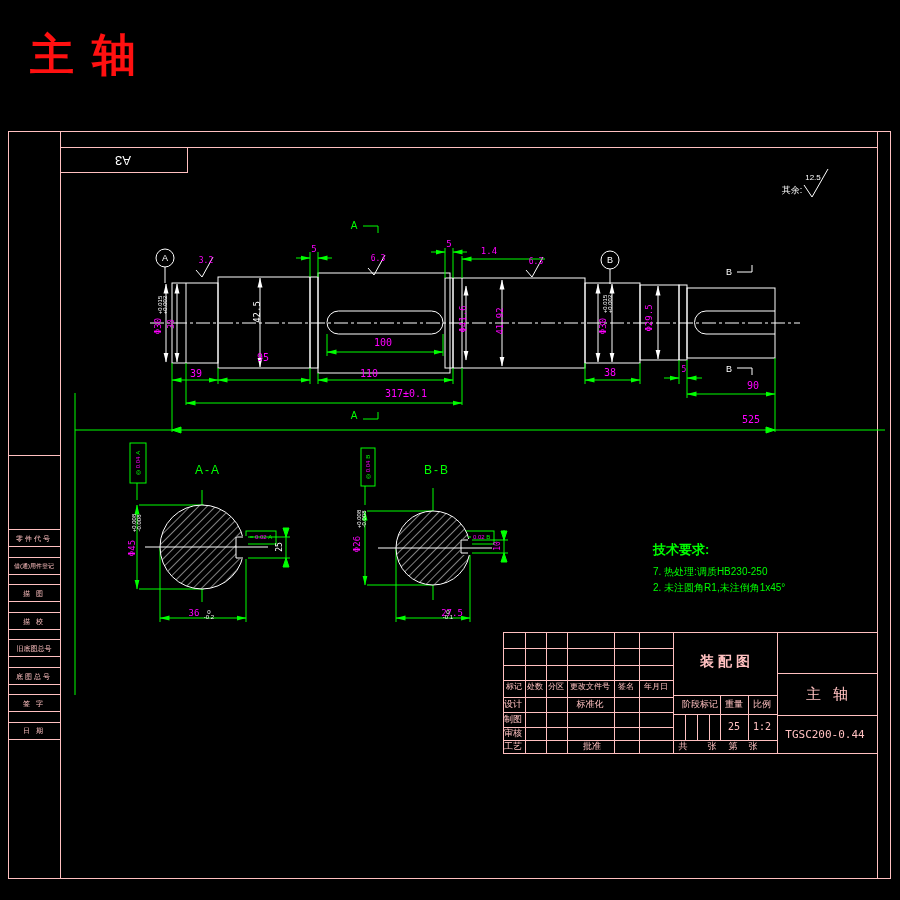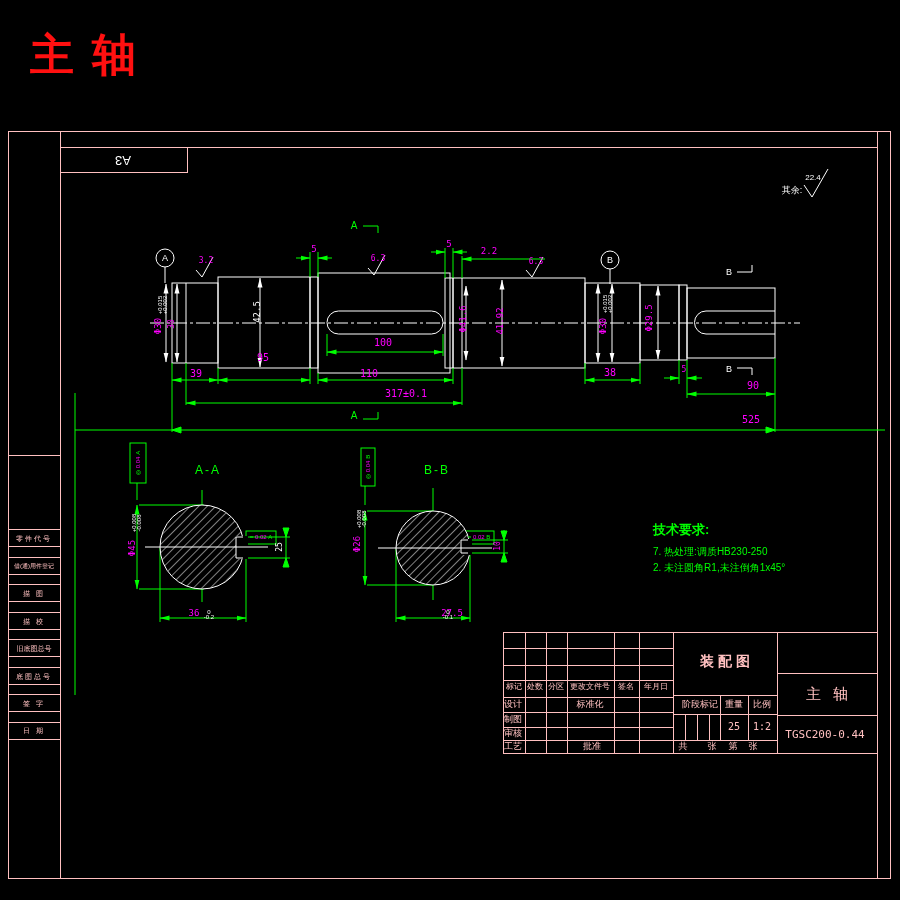--- a/index.html
+++ b/index.html
@@ -1,20 +1,20 @@
 <!DOCTYPE html>
 <html><head>
 <meta charset="utf-8">
 <style>
   html,body{margin:0;padding:0;background:#000;}
   #stage{position:relative;width:900px;height:900px;background:#000;overflow:hidden;
          font-family:"Liberation Sans","DejaVu Sans",sans-serif;}
   svg{position:absolute;left:0;top:0;}
   .t{position:absolute;transform:translate(-50%,-50%);white-space:nowrap;line-height:1;}
-  .tl{position:absolute;transform:translate(0,-50%);white-space:nowrap;line-height:1;}
+  .tl{position:absolute;transform:translate(0,-50%);white-space:nowrap;line-height:1;margin-top:20px;}
   .v{transform:translate(-50%,-50%) rotate(-90deg);}
   .r180{transform:translate(-50%,-50%) rotate(180deg);}
   .mg{color:#ff00ff;} .wh{color:#ffffff;} .gn{color:#00ff00;} .pk{color:#ffc0c0;} .rd{color:#ff1010;}
   .f6{font-size:6px;} .f7{font-size:7px;} .f8{font-size:8px;} .f9{font-size:9px;}
   .f10{font-size:10px;} .f11{font-size:11px;} .f12{font-size:12px;} .f13{font-size:13px;}
   .f14{font-size:14px;} .f15{font-size:15px;}
   .mono{font-family:"DejaVu Sans Mono","Liberation Mono",monospace;}
   .stk{display:inline-flex;flex-direction:column;font-size:6px;line-height:5px;text-align:center;}
   .ls2{letter-spacing:2px;} .ls4{letter-spacing:4px;font-weight:bold;} .ls6{letter-spacing:6px;} .ls12{letter-spacing:12px;}
   .big-title{font-size:44px;font-weight:bold;letter-spacing:18px;}
@@ -236,36 +236,36 @@
     <line x1="461" y1="553" x2="468" y2="553" stroke="#fff"></line>
     <line x1="461" y1="540" x2="461" y2="553" stroke="#fff"></line>
     <line x1="378" y1="548" x2="492" y2="548" stroke="#fff"></line>
   </g>
 </svg>
 
 <div class="t rd big-title" style="left:92px;top:55px">主轴</div>
 <div class="t r180 wh f13" style="left:123px;top:160px">A3</div>
 
 <div class="t wh f9" style="left:792px;top:190px">其余:</div>
-<div class="t wh f8" style="left:813px;top:178px">22.4</div>
+<div class="t wh f8" style="left:813px;top:178px">12.5</div>
 
 <div class="t wh f9" style="left:165px;top:258px">A</div>
 <div class="t wh f9" style="left:610px;top:260px">B</div>
 <div class="t gn f10" style="left:354px;top:226px">A</div>
 <div class="t gn f10" style="left:354px;top:416px">A</div>
 <div class="t wh f9" style="left:729px;top:272px">B</div>
 <div class="t wh f9" style="left:729px;top:369px">B</div>
 
 <div class="t mg f8 mono" style="left:206px;top:261px">3.2</div>
 <div class="t mg f8 mono" style="left:378px;top:259px">6.3</div>
 <div class="t mg f8 mono" style="left:536px;top:262px">6.3</div>
 
 <div class="t mg f9 mono" style="left:314px;top:249px">5</div>
 <div class="t mg f9 mono" style="left:449px;top:244px">5</div>
-<div class="t mg f9 mono" style="left:489px;top:251px">2.2</div>
+<div class="t mg f9 mono" style="left:489px;top:251px">1.4</div>
 
 <div class="t v wh" style="left:158px;top:305px"><span class="stk">
         <span>+0.015</span>
         <span>+0.002</span>
       </span></div>
 <div class="t v mg f9 mono" style="left:158px;top:326px">Φ30</div>
 <div class="t v mg f8 mono" style="left:172px;top:324px">30</div>
 <div class="t v wh f9 mono" style="left:257px;top:312px">42.5</div>
 <div class="t v mg f9 mono" style="left:463px;top:319px">Φ41.6</div>
 <div class="t v mg f9 mono" style="left:500px;top:321px">41.92</div>

